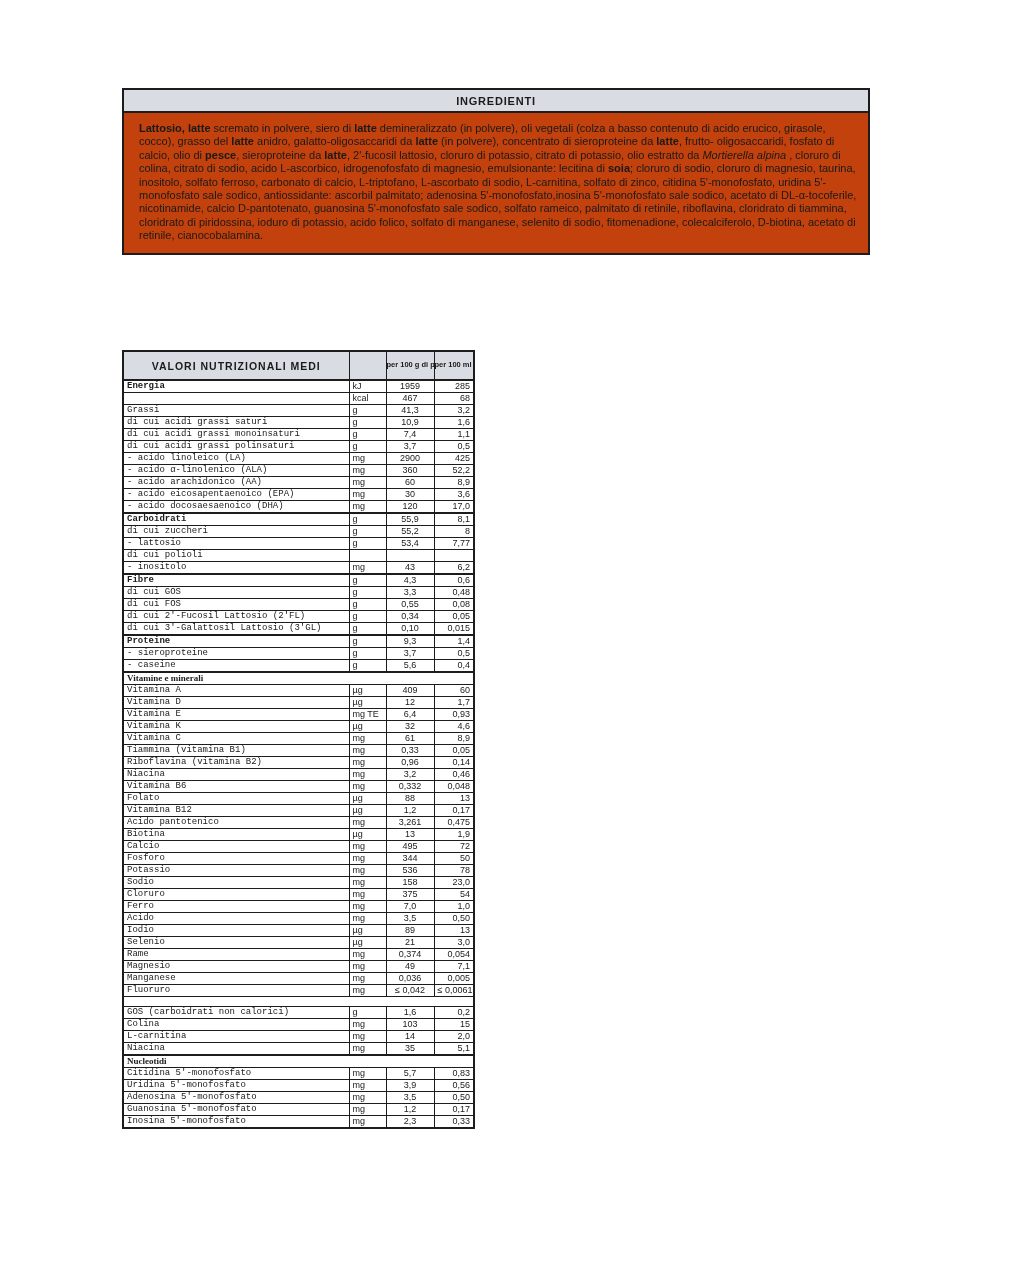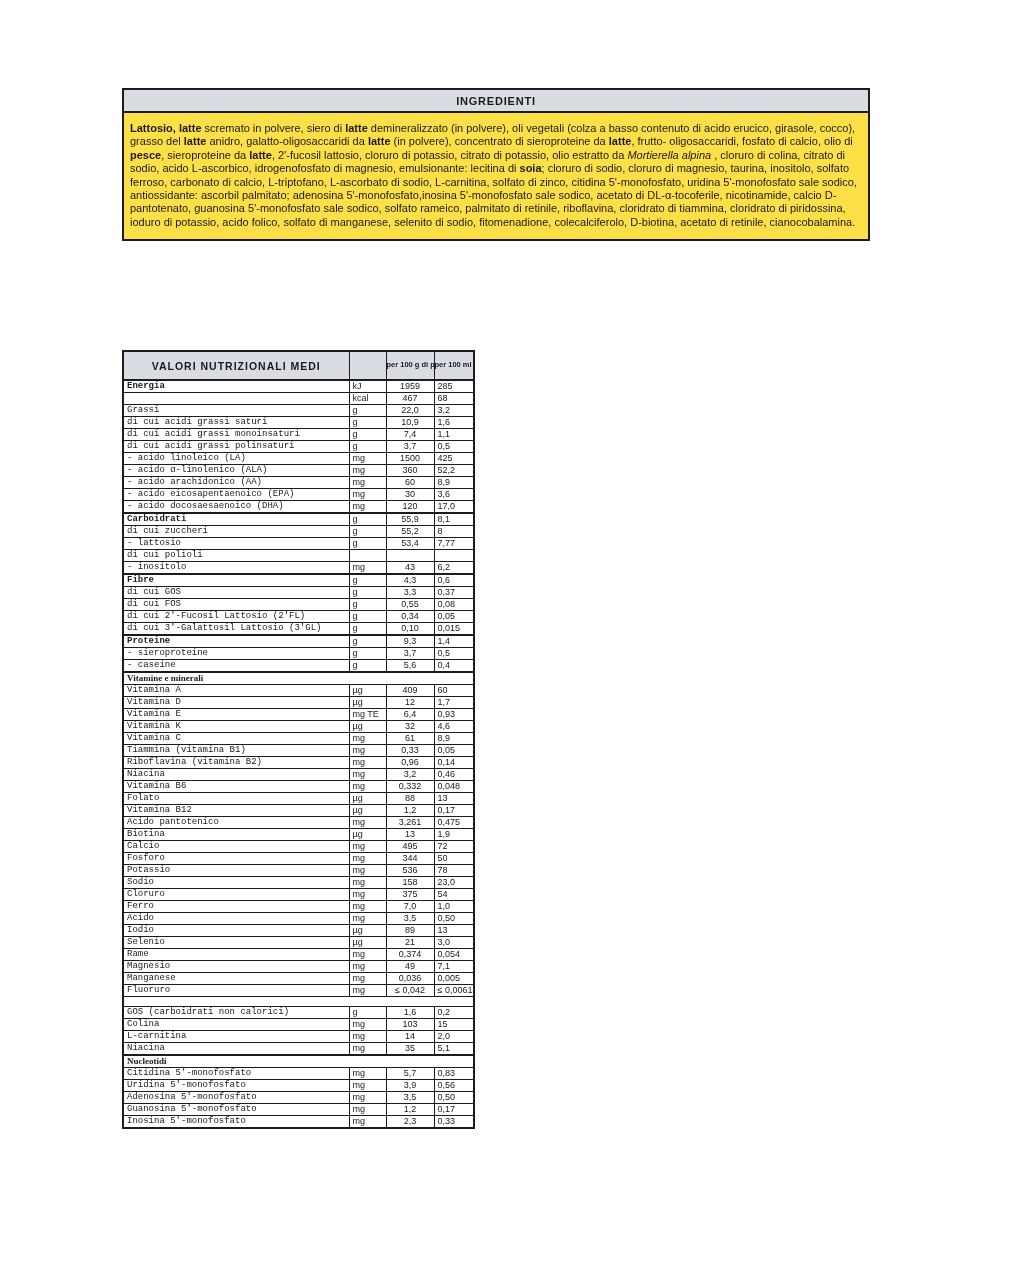--- a/index.html
+++ b/index.html
@@ -17,33 +17,33 @@
     color: var(--text-col);
   }
 
   
   .ing-box {
     position: absolute;
     left: 122px;
     top: 88px;
     width: 748px;
     border: 2px solid var(--border-col);
-    background: #fde047;
+    background: #c2410c;
   }
   .ing-header {
     background: var(--header-bg);
     border-bottom: 2px solid var(--border-col);
     text-align: center;
     font-weight: bold;
     font-size: 11px;
     letter-spacing: 0.8px;
     padding: 5px 0 4px 0;
   }
   .ing-text {
-    padding: 9px 6px 10px 6px;
+    padding: 9px 6px 10px 15px;
     font-size: 11px;
     line-height: 13.4px;
     text-align: left;
   }
   .ing-text .b { font-weight: bold; }
   .ing-text .i { font-style: italic; }
 
   
   .nutri {
     position: absolute;
@@ -84,21 +84,21 @@
     white-space: pre-line;
   }
   .nutri tbody td {
     height: 11px;
     line-height: 11px;
     padding: 0 3px;
   }
   td.c-label { text-align: left; font-family: Liberation Mono, monospace; }
   td.c-unit  { text-align: left; padding: 0 1px; }
   td.c-v1    { text-align: center; }
-  td.c-v2    { text-align: left; margin-left: 17px; }
+  td.c-v2    { text-align: right; margin-left: 17px; }
   td.bold    { font-weight: bold; }
   tr.sect td {
     font-weight: bold;
     text-align: left;
     border-top-width: 2px;
     font-family: Liberation Serif, serif;
   }
   tr.boldrow td { border-top-width: 2px; }
   tr.spacer td { height: 10px; }
 </style>
@@ -140,21 +140,21 @@
         </tr>
         <tr>
           <td class="c-label"></td>
           <td class="c-unit">kcal</td>
           <td class="c-v1">467</td>
           <td class="c-v2">68</td>
         </tr>
         <tr>
           <td class="c-label">Grassi</td>
           <td class="c-unit">g</td>
-          <td class="c-v1">22,0</td>
+          <td class="c-v1">41,3</td>
           <td class="c-v2">3,2</td>
         </tr>
         <tr>
           <td class="c-label">di cui acidi grassi saturi</td>
           <td class="c-unit">g</td>
           <td class="c-v1">10,9</td>
           <td class="c-v2">1,6</td>
         </tr>
         <tr>
           <td class="c-label">di cui acidi grassi monoinsaturi</td>
@@ -164,21 +164,21 @@
         </tr>
         <tr>
           <td class="c-label">di cui acidi grassi polinsaturi</td>
           <td class="c-unit">g</td>
           <td class="c-v1">3,7</td>
           <td class="c-v2">0,5</td>
         </tr>
         <tr>
           <td class="c-label">- acido linoleico (LA)</td>
           <td class="c-unit">mg</td>
-          <td class="c-v1">1500</td>
+          <td class="c-v1">2900</td>
           <td class="c-v2">425</td>
         </tr>
         <tr>
           <td class="c-label">- acido α-linolenico (ALA)</td>
           <td class="c-unit">mg</td>
           <td class="c-v1">360</td>
           <td class="c-v2">52,2</td>
         </tr>
         <tr>
           <td class="c-label">- acido arachidonico (AA)</td>
@@ -231,21 +231,21 @@
         <tr class="boldrow">
           <td class="c-label bold">Fibre</td>
           <td class="c-unit">g</td>
           <td class="c-v1">4,3</td>
           <td class="c-v2">0,6</td>
         </tr>
         <tr>
           <td class="c-label">di cui GOS</td>
           <td class="c-unit">g</td>
           <td class="c-v1">3,3</td>
-          <td class="c-v2">0,37</td>
+          <td class="c-v2">0,48</td>
         </tr>
         <tr>
           <td class="c-label">di cui FOS</td>
           <td class="c-unit">g</td>
           <td class="c-v1">0,55</td>
           <td class="c-v2">0,08</td>
         </tr>
         <tr>
           <td class="c-label">di cui 2'-Fucosil Lattosio (2'FL)</td>
           <td class="c-unit">g</td>

